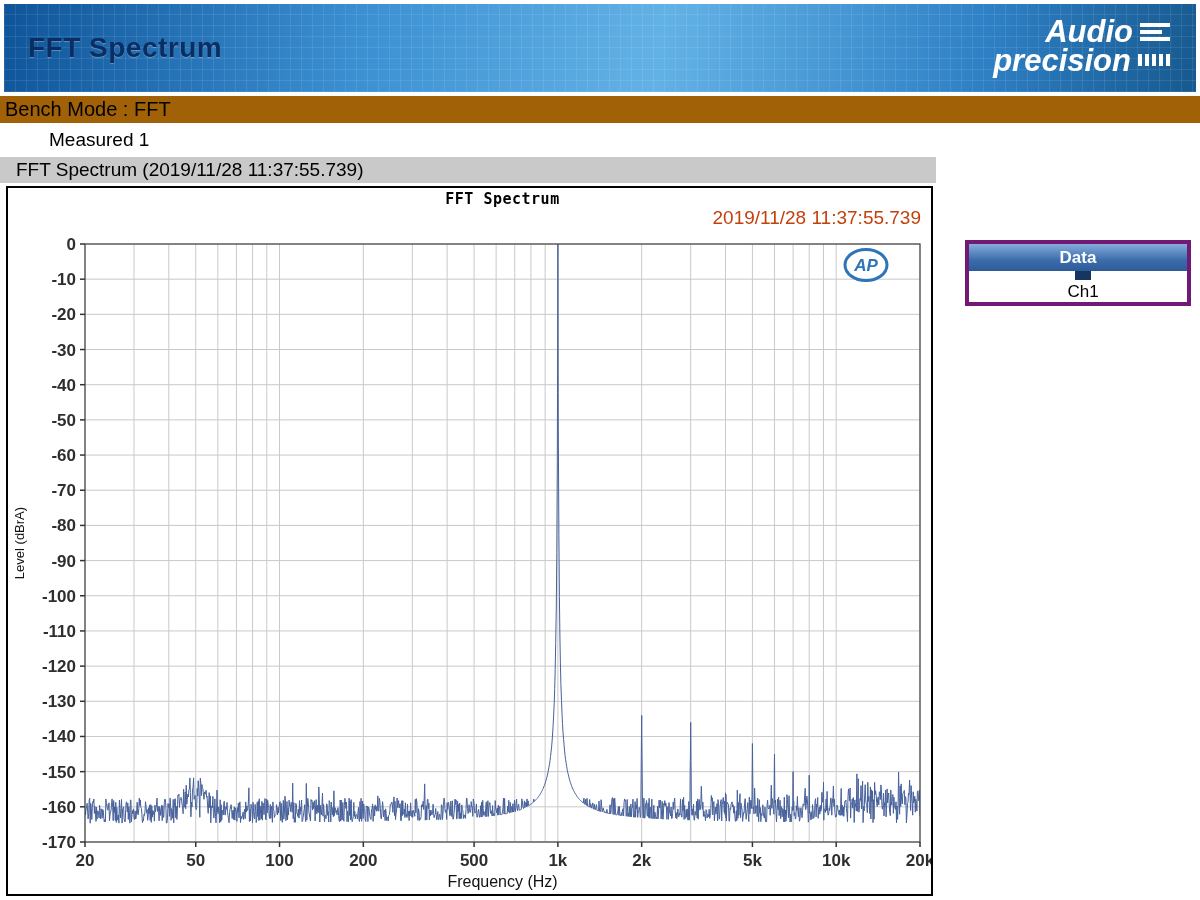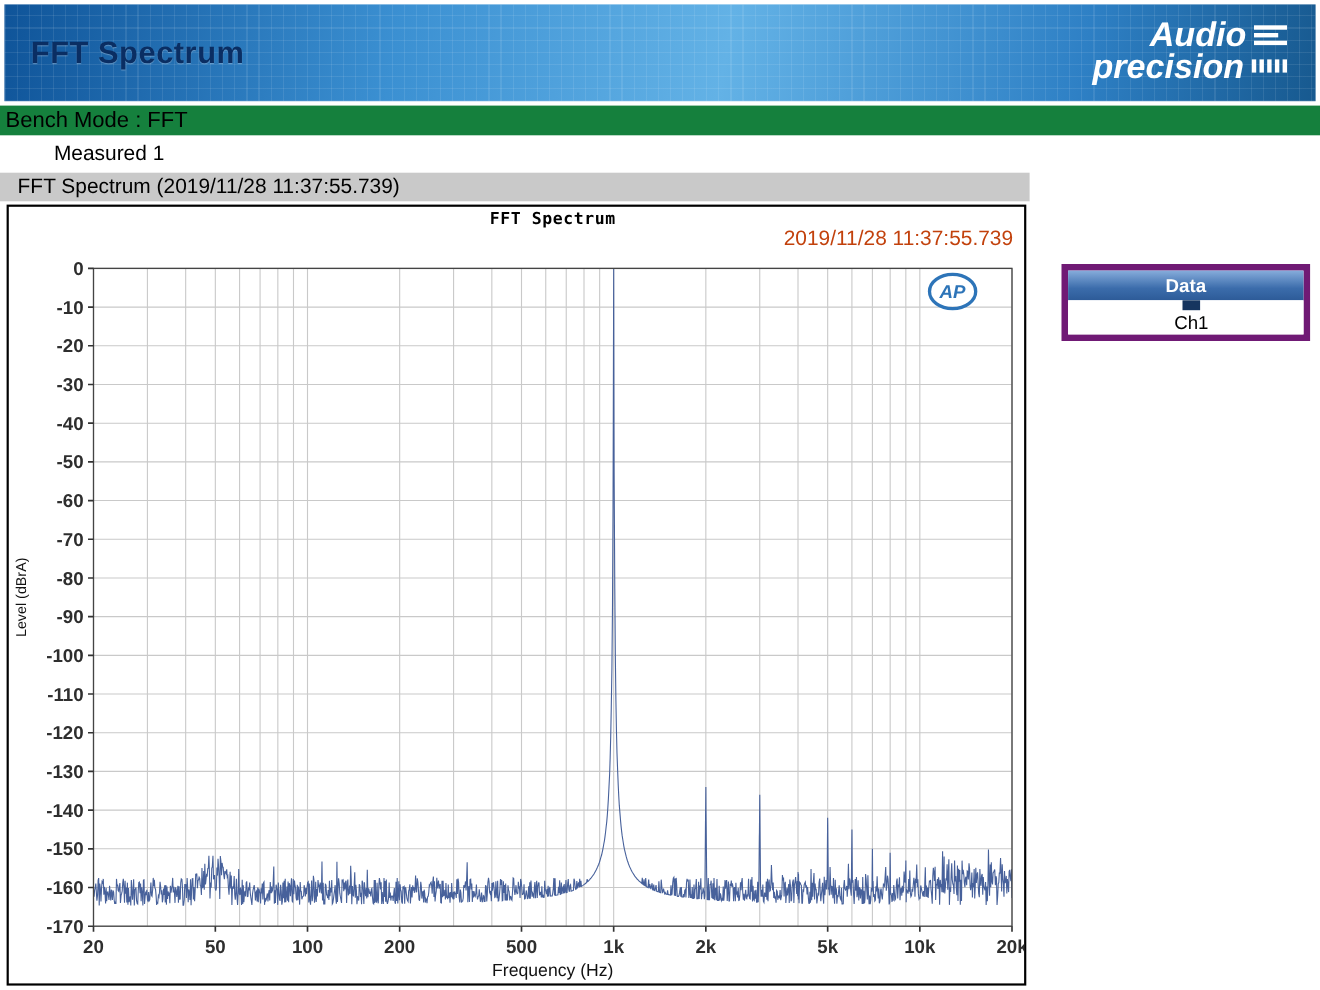--- a/index.html
+++ b/index.html
@@ -29,21 +29,21 @@
   .ap-row{display:flex;justify-content:flex-end;align-items:center;gap:7px;font-size:31px;line-height:1.02;}
   .ap-row.r2{margin-top:-3px;}
   .hbars{display:inline-flex;flex-direction:column;gap:3px;}
   .hbars i{display:block;width:30px;height:4px;background:#fff;}
   .hbars i:nth-child(2){width:22px;}
   .vbars{display:inline-flex;gap:3px;align-items:center;}
   .vbars i{display:block;width:4px;height:12px;background:#fff;}
 
   
   .bench-bar{
-    position:absolute;left:0;top:96px;width:1200px;height:27px;background:#15803d;
+    position:absolute;left:0;top:96px;width:1200px;height:27px;background:#a16207;
     display:flex;align-items:center;padding-left:5px;box-sizing:border-box;font-size:20px;
   }
   .measured-row{
     position:absolute;left:5px;top:127px;height:26px;display:flex;align-items:center;font-size:19px;
   }
   .measured-row .m-label{width:168px;margin-left:44px;}
   .section-bar{
     position:absolute;left:0;top:157px;width:936px;height:26px;background:#c9c9c9;
     display:flex;align-items:center;padding-left:16px;box-sizing:border-box;font-size:19px;
   }
@@ -58,21 +58,21 @@
     font-family:"DejaVu Sans Mono",monospace;font-weight:bold;font-size:15px;
     letter-spacing:.5px;color:#000;
   }
   .chart-timestamp{position:absolute;top:19px;right:10px;font-size:19px;color:#c2410c;}
   #plot{position:absolute;left:0;top:42px;}
   .ap-badge{position:absolute;left:834px;top:58px;width:48px;height:38px;}
 
   
   .legend{
     position:absolute;left:965px;top:240px;width:226px;
-    border:6px solid #701a75;background:#fff;box-sizing:border-box;
+    border:4px solid #701a75;background:#fff;box-sizing:border-box;
   }
   .legend-header{
     height:27px;background:linear-gradient(180deg,#86acdb 0%,#3b6cab 60%,#2d5b98 100%);
     color:#fff;font-weight:bold;font-size:17px;
     display:flex;align-items:center;justify-content:center;
   }
   .legend-row{height:31px;display:flex;align-items:center;gap:2px;padding-left:10px;font-size:17px;background:#fff;flex-direction:column;}
   .legend-swatch{width:16px;height:16px;display:inline-block;background:#16355f;}
 </style>
 </head>

